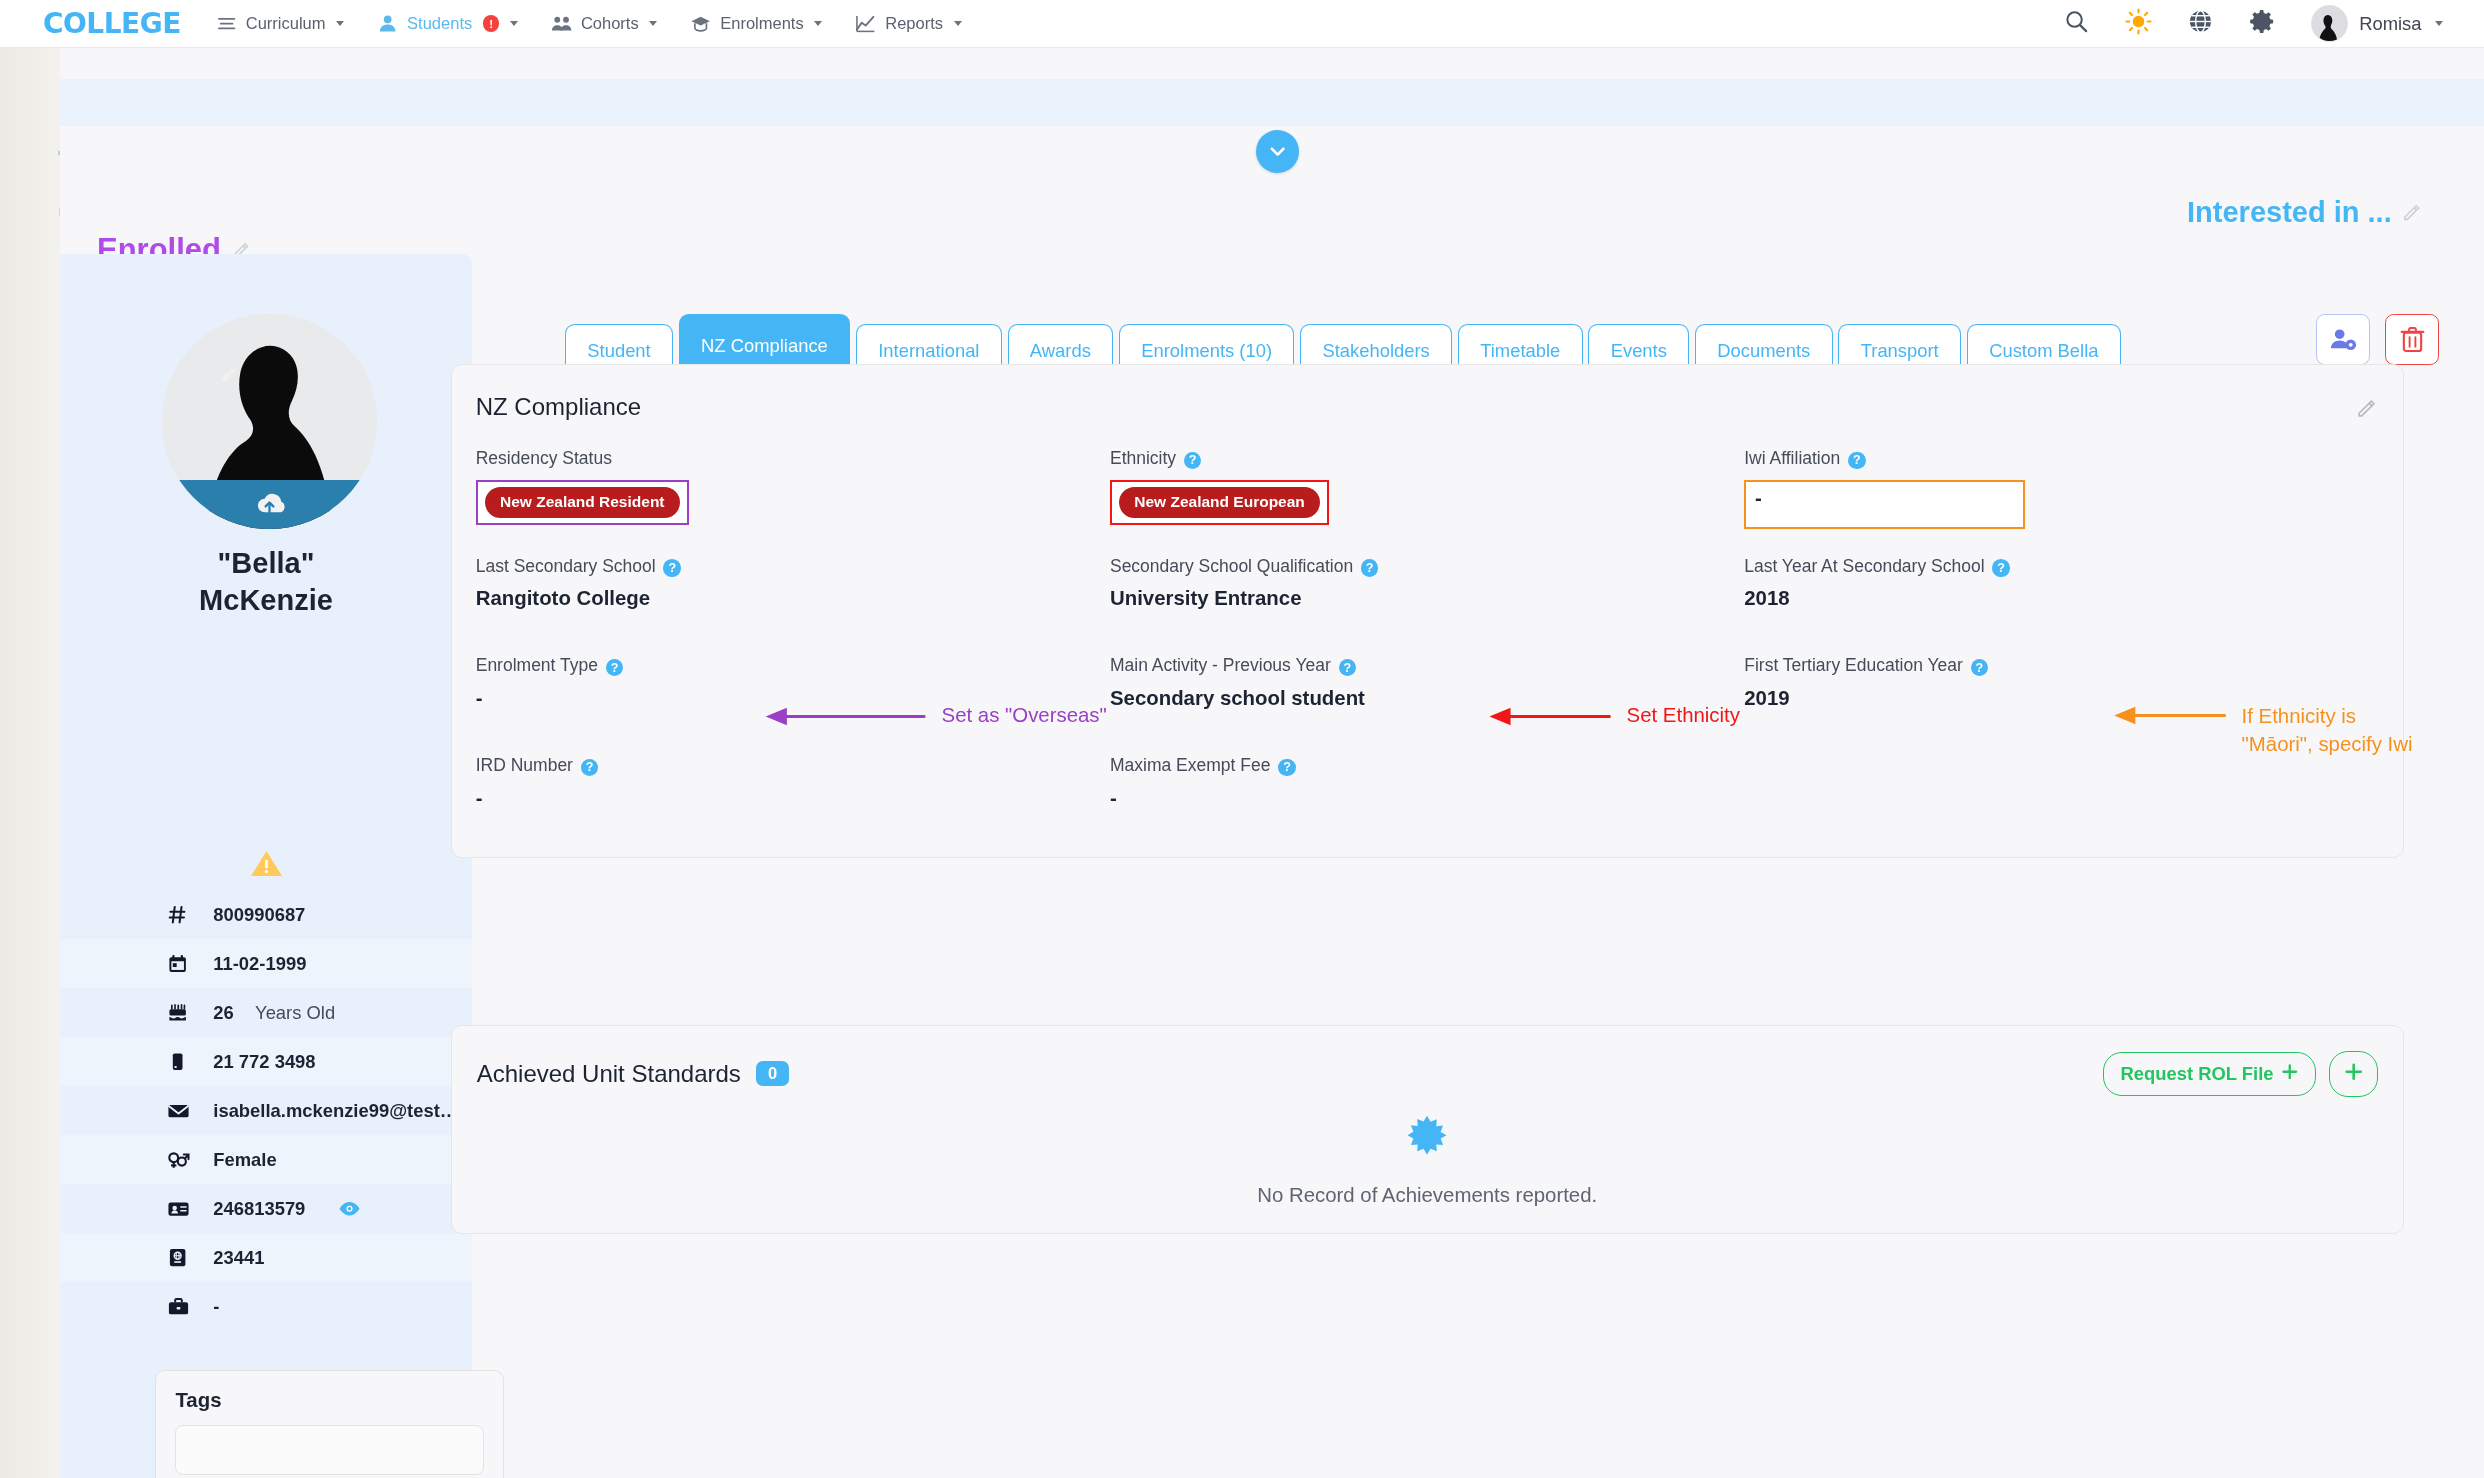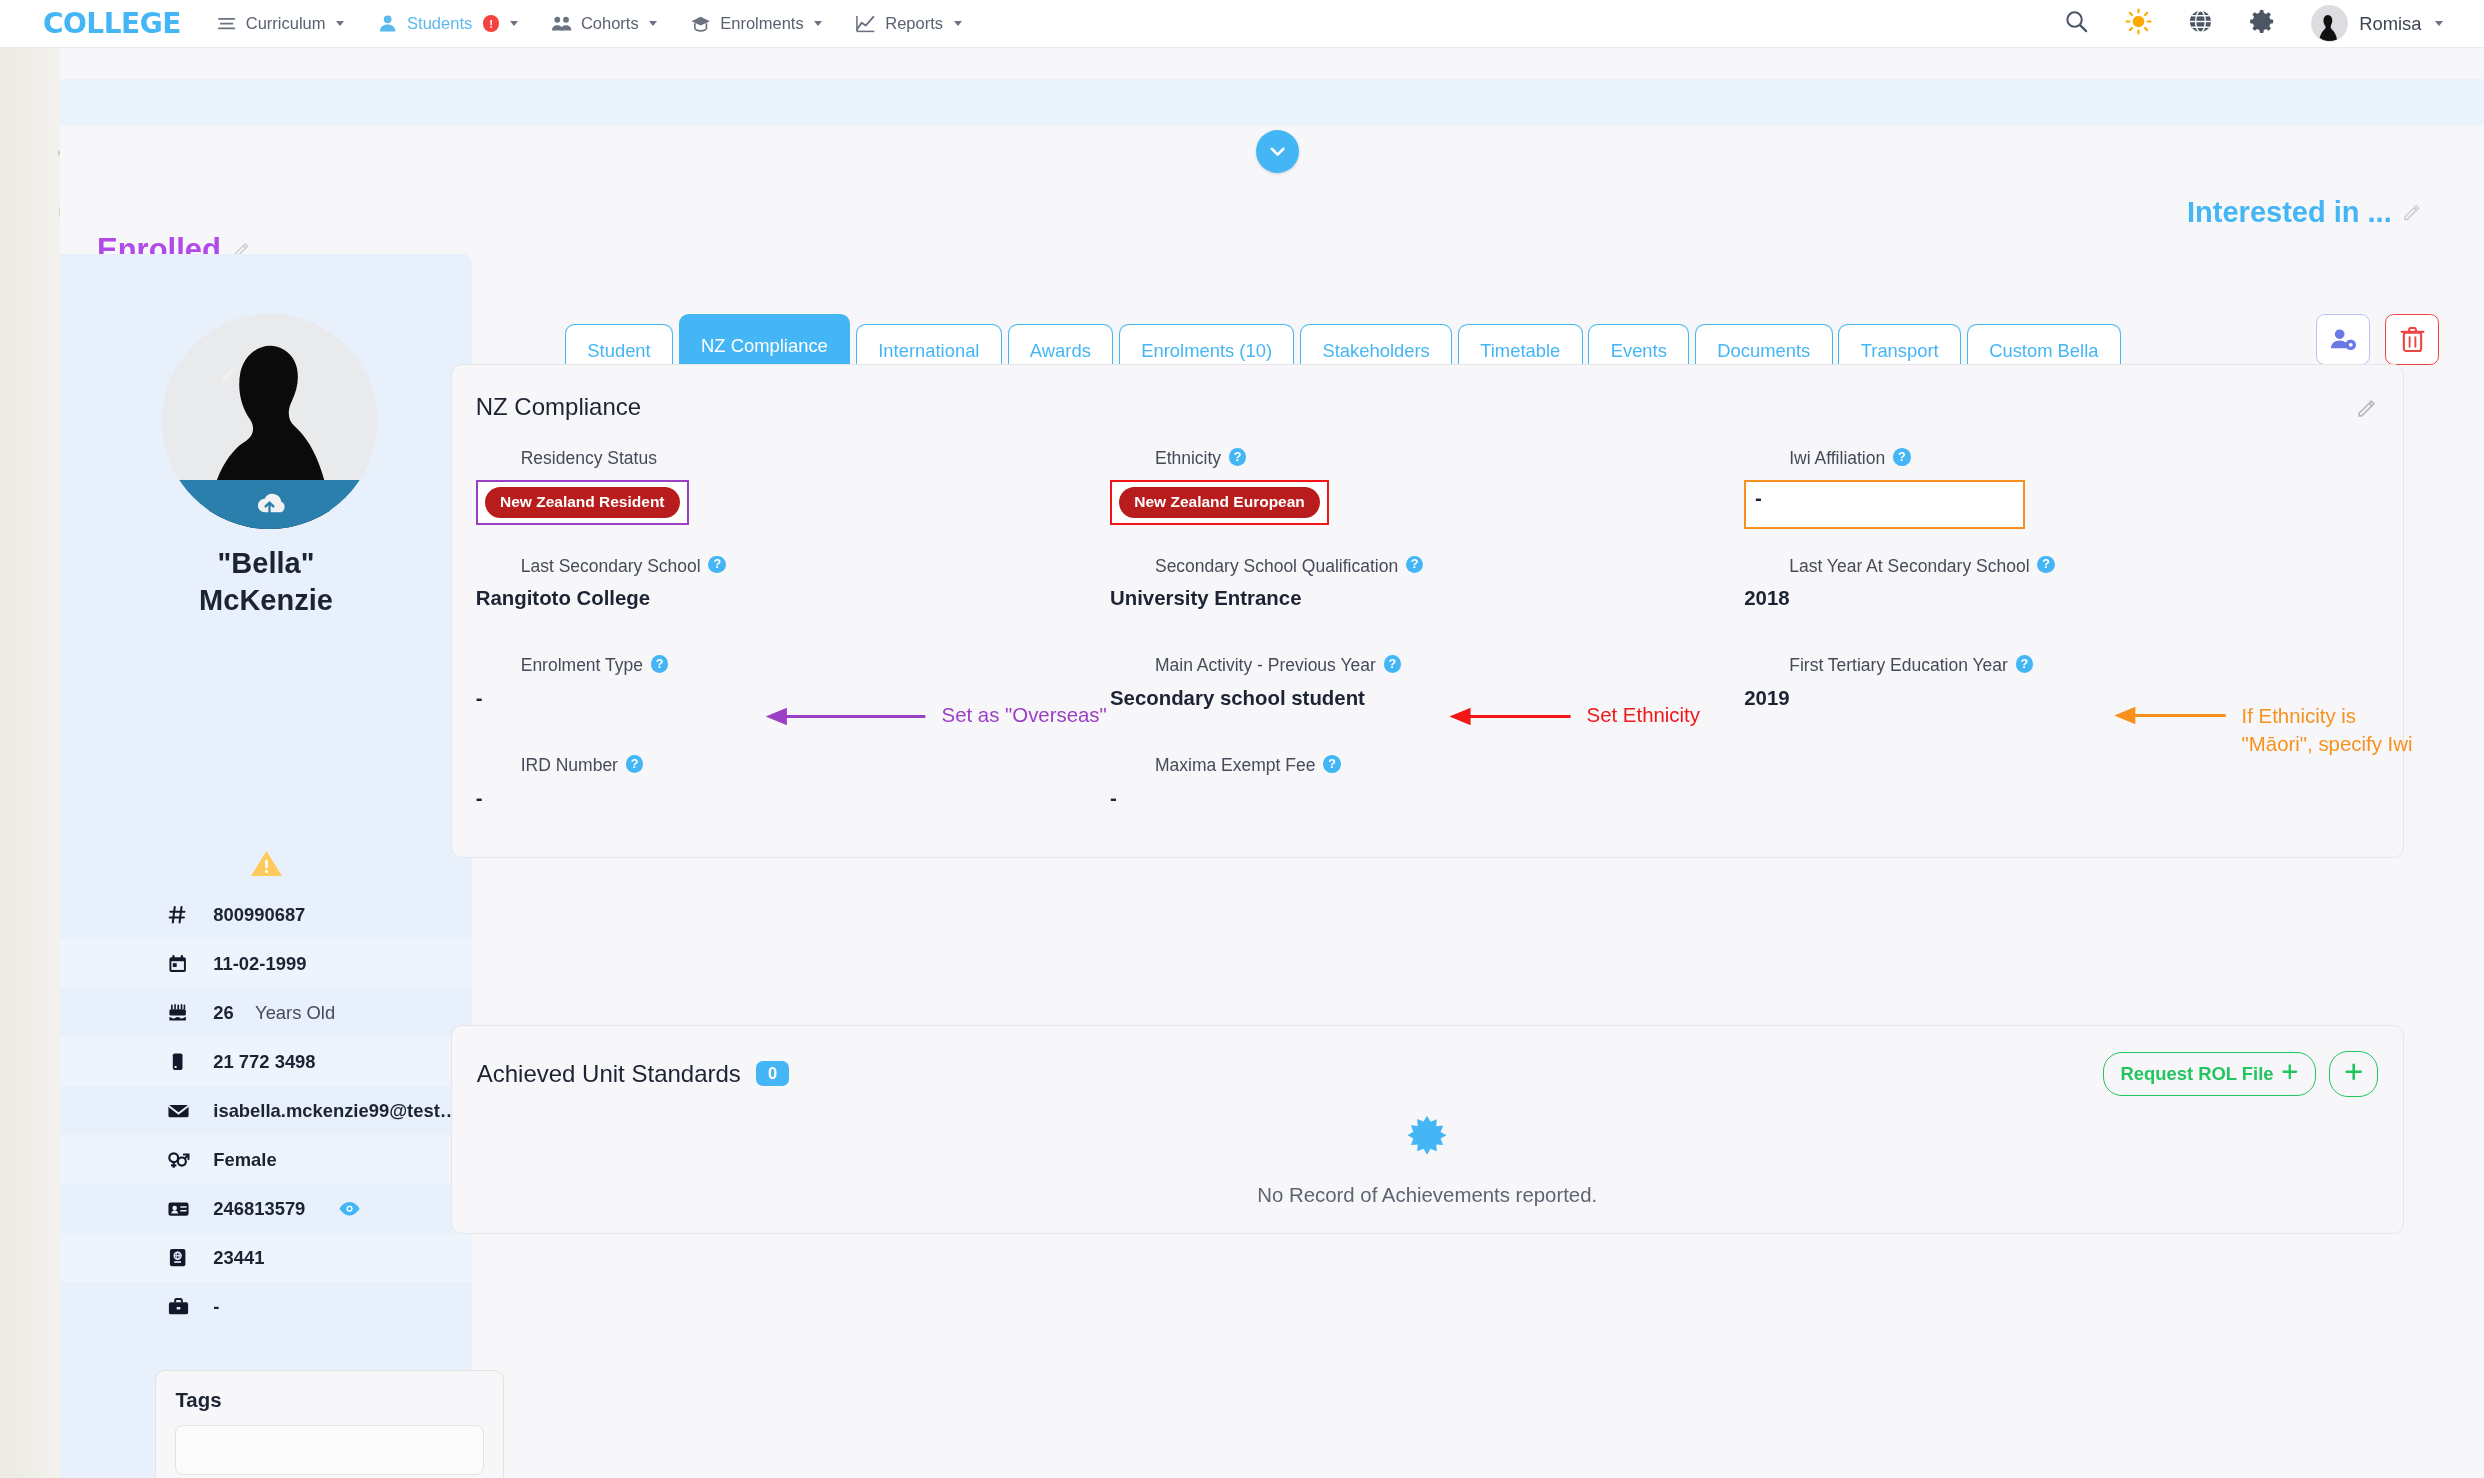--- a/index.html
+++ b/index.html
@@ -133,21 +133,21 @@
 
   .card{
     position:absolute; left:-21.3px; top:110px; width:1953px;
     background:#f7f7f9; border:1px solid #e6e6e9; border-radius:10.7px;
   }
   .card .cardtitle{ font-size:24px; color:#1c2333; padding:28px 0 0 24px;}
   .cardedit{ position:absolute; right:24px; top:31px; }
   .fieldgrid{ padding:27px 24px 39px 24px; }
   .frow{ display:flex; }
   .fcol{ width:33.33%; }
-  .flabel{ font-size:17.5px; color:#454b58; display:flex; align-items:flex-start; gap:7.8px;margin-left:45px;}
+  .flabel{ font-size:17.5px; color:#454b58; display:flex; align-items:flex-end; gap:7.8px;}
   .qmark{
     width:17.5px;height:17.5px;border-radius:50%;background:#45b6f5;color:#fff;
     font-size:12.6px;font-weight:bold;display:inline-flex;align-items:center;justify-content:center;
     flex:0 0 17.5px;
   }
   .fvalue{ font-size:20.4px; font-weight:bold; color:#1c2333; margin-top:10.7px; min-height:31px;}
   .pill{
     display:inline-block; background:#b91c1c; color:#fff; font-size:15.5px; font-weight:bold;
     border-radius:15.5px; padding:6.8px 15.5px;
   }
@@ -698,21 +698,21 @@
     </div>
 
     <div class="annot" style="left:291px; top:450px; color:#9b3fc4;">
       <span class="arrow"><svg width="165" height="25" viewBox="0 0 170 26">
             <line x1="22" y1="13" x2="168" y2="13" stroke="#9b3fc4" stroke-width="3"></line>
             <polygon points="2,13 24,4 24,22" fill="#9b3fc4"></polygon>
           </svg></span>
       <span>Set as "Overseas"</span>
     </div>
 
-    <div class="annot" style="left:975px; top:450px; color:#f31616;">
+    <div class="annot" style="left:1015px; top:450px; color:#f31616;">
       <span class="arrow"><svg width="126" height="25" viewBox="0 0 130 26">
             <line x1="22" y1="13" x2="128" y2="13" stroke="#f31616" stroke-width="3"></line>
             <polygon points="2,13 24,4 24,22" fill="#f31616"></polygon>
           </svg></span>
       <span>Set Ethnicity</span>
     </div>
 
     <div class="annot" style="left:1640px; top:449px; color:#f7911e; width:320px;">
       <span class="arrow"><svg width="116" height="25" viewBox="0 0 120 26">
             <line x1="22" y1="13" x2="118" y2="13" stroke="#f7911e" stroke-width="3"></line>

